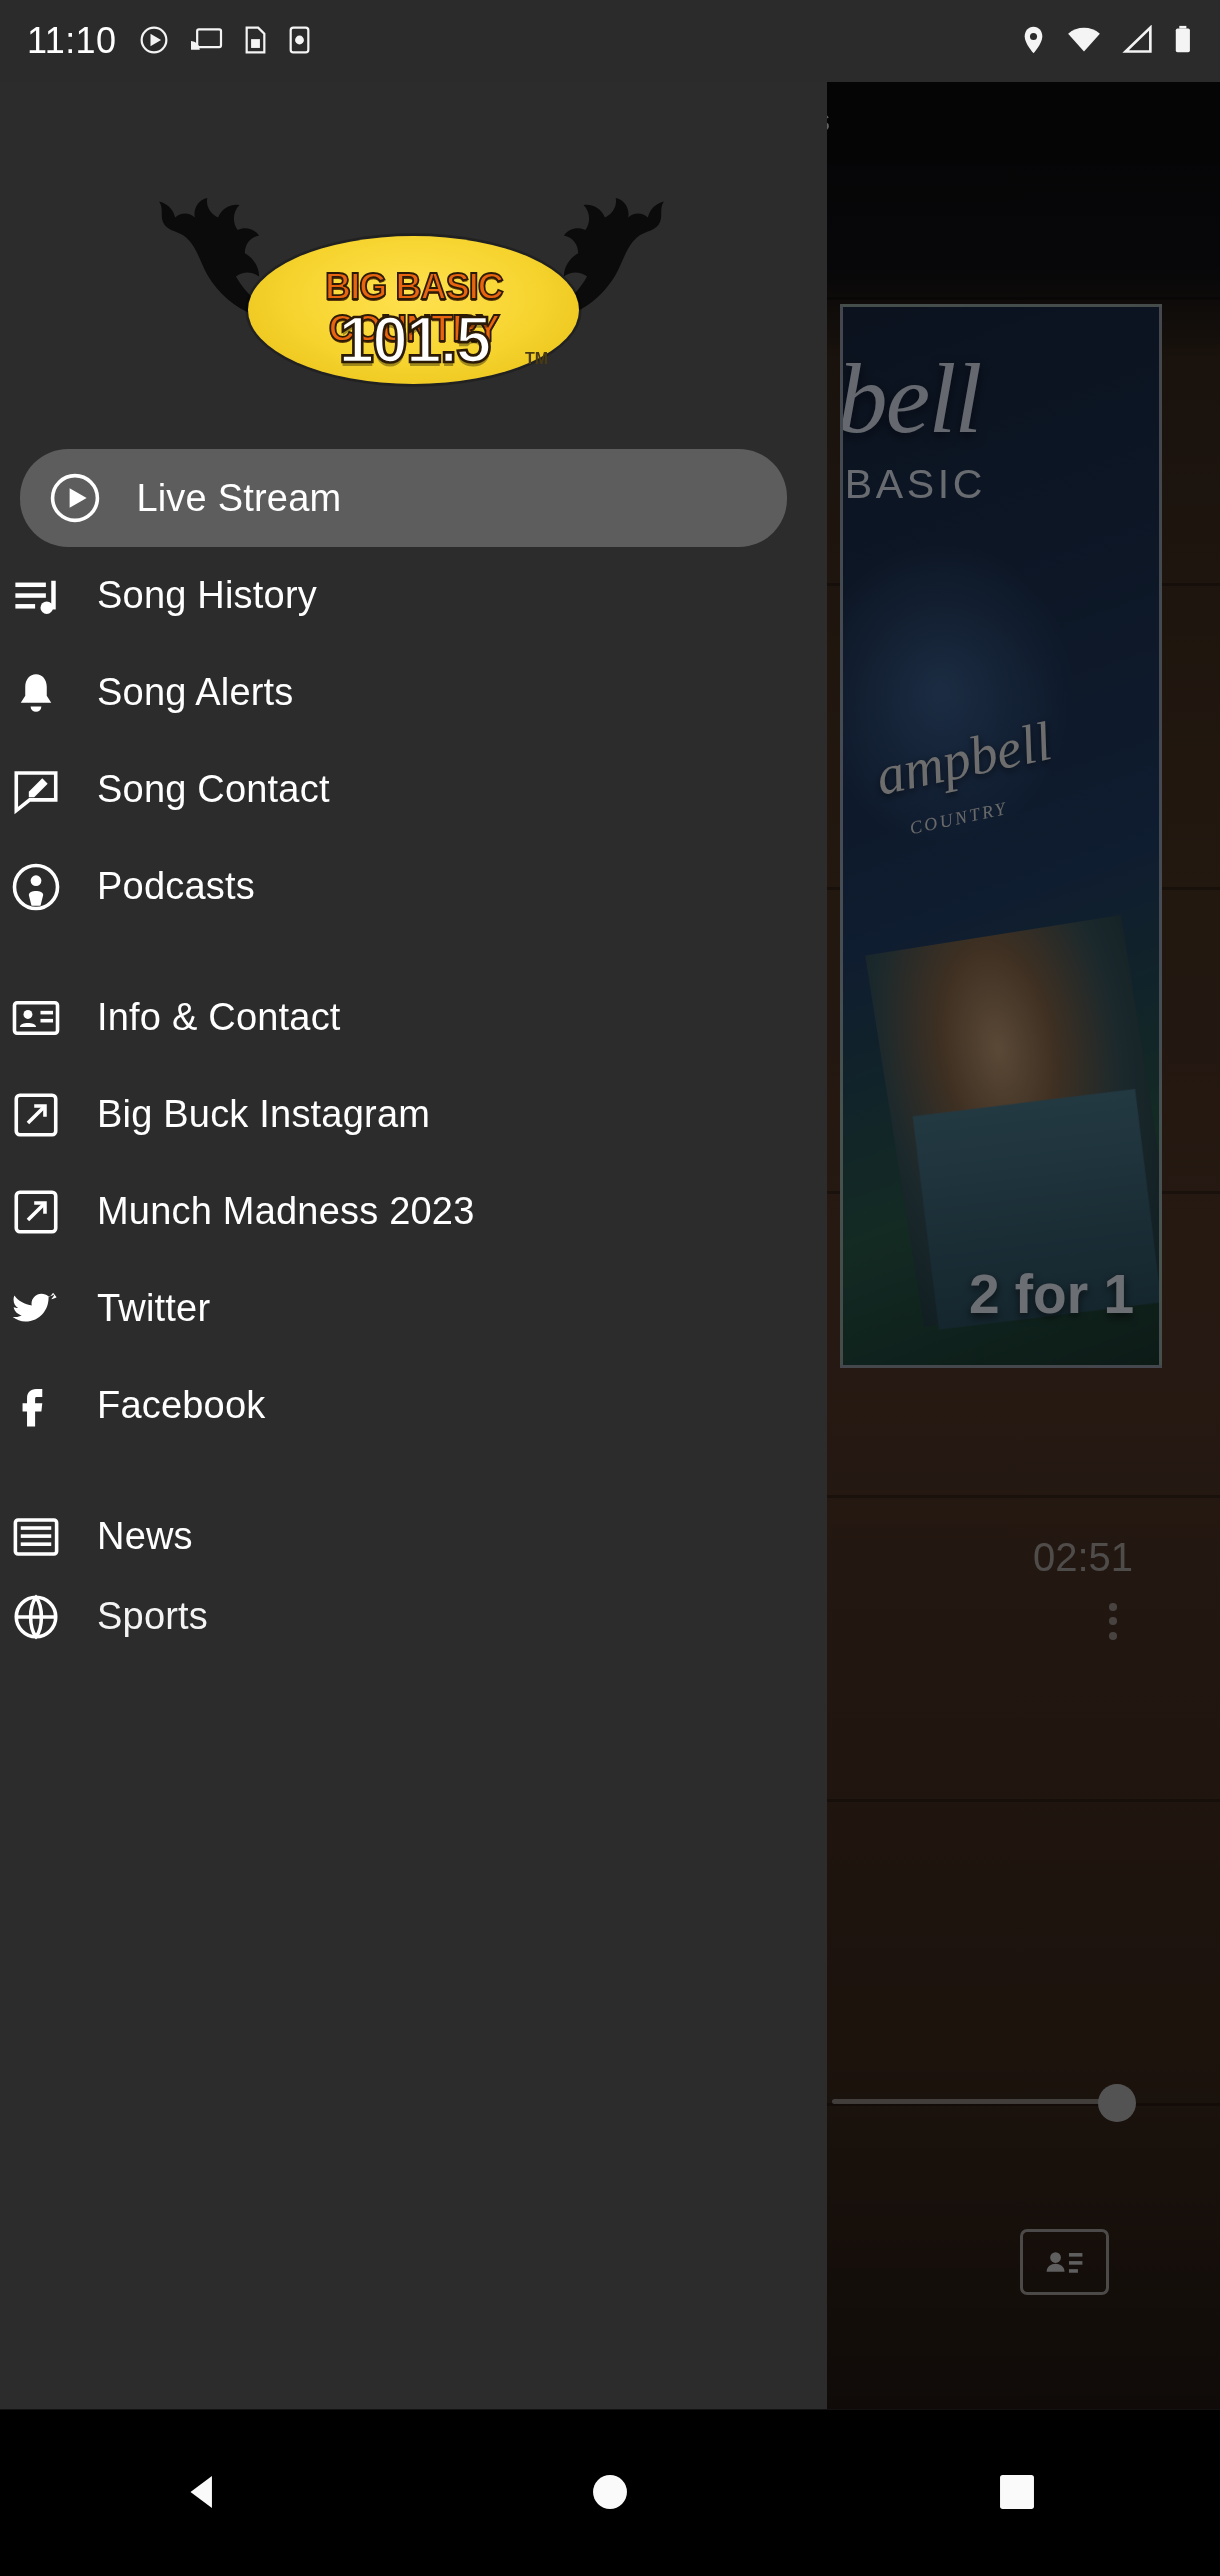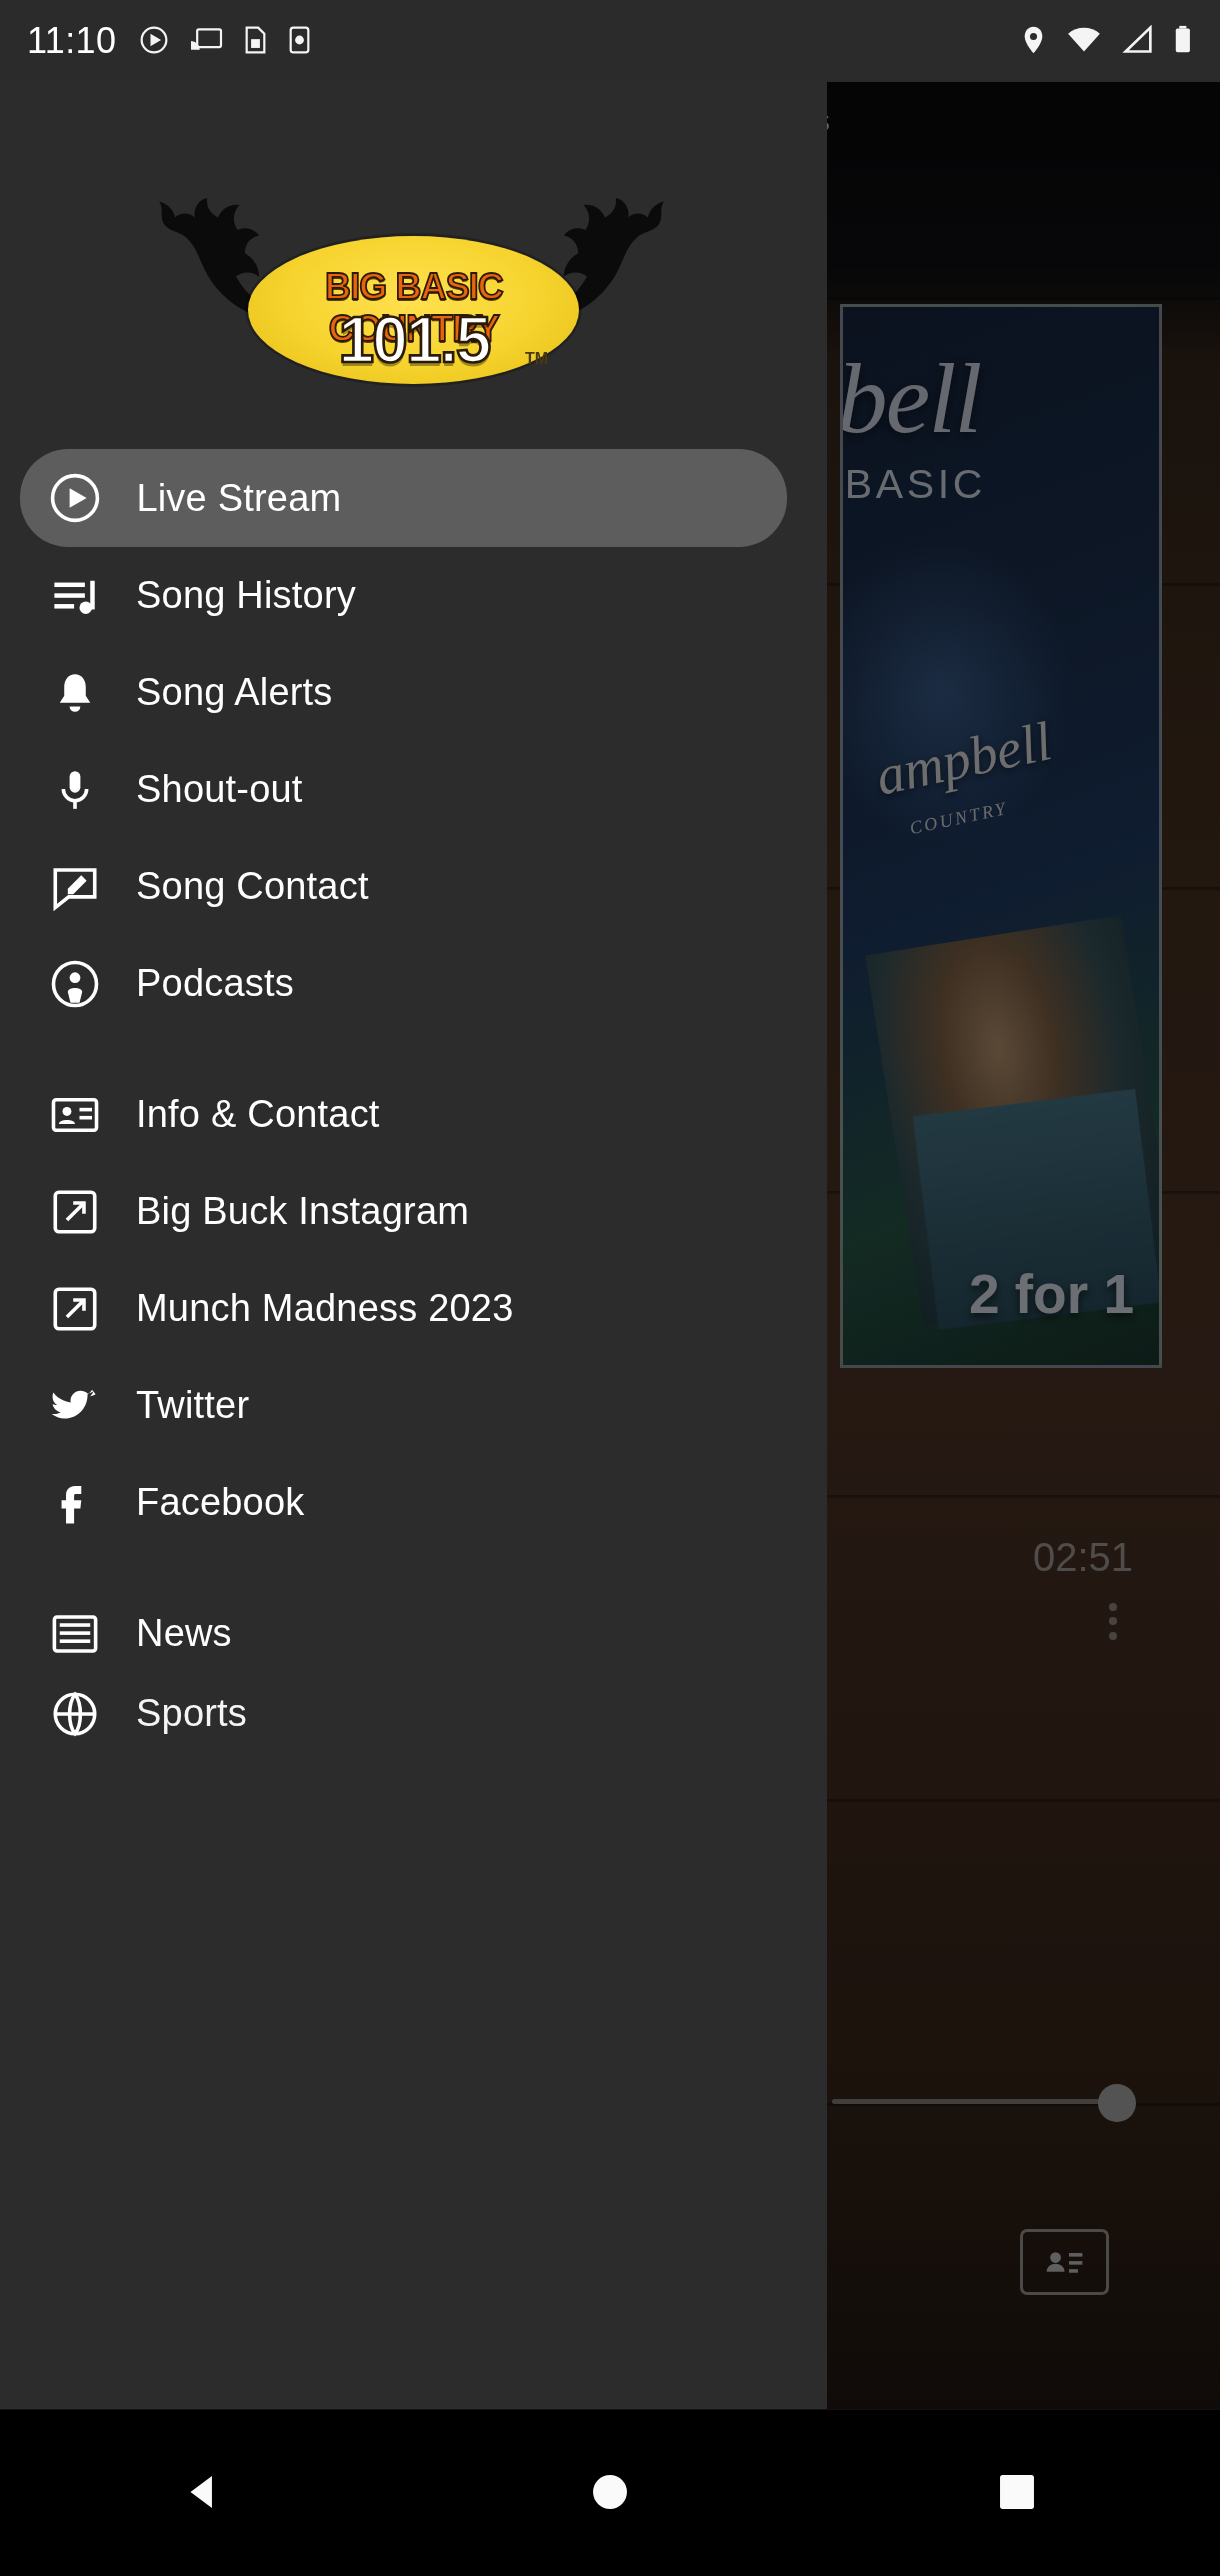--- a/index.html
+++ b/index.html
@@ -161,21 +161,20 @@
   }
   #logo .tm {
     position:absolute; left:351px; top:161px;
     color:#4a3a12; font-size:16px; font-weight:bold;padding-left:40px;
   }
 
   .menu { position:absolute; left:0; top:367px; width:827px; }
   .item {
     position:relative; height:97px;
     display:flex; align-items:center;
-    padding-left:39px;
   }
   .item.active {
     margin:0 40px 0 19.7px;
     border-radius:48px;
     background:#5d5d5d;
     height:98px;
     padding-left:19.7px;
   }
   .item .ico {
     width:72px; min-width:72px; display:flex; align-items:center; justify-content:center;
@@ -295,30 +294,20 @@
       <div class="item">
         <span class="ico">
           <svg width="52" height="52" viewBox="0 0 58 58">
             <path d="M29 8 C22 8 17 14 17 22 v10 l-5 8 h34 l-5 -8 V22 C41 14 36 8 29 8 Z" fill="#ffffff"></path>
             <path d="M23 44 a6 6 0 0 0 12 0 Z" fill="#ffffff"></path>
           </svg>
         </span>
         <span class="lbl">Song Alerts</span>
       </div>
 
-      <div class="item">
-        <span class="ico">
-          <svg width="52" height="52" viewBox="0 0 58 58">
-            <rect x="23" y="8" width="12" height="24" rx="6" fill="#ffffff"></rect>
-            <path d="M16 28 a13 13 0 0 0 26 0" fill="none" stroke="#ffffff" stroke-width="4"></path>
-            <rect x="27" y="40" width="4" height="10" fill="#ffffff"></rect>
-          </svg>
-        </span>
-        <span class="lbl">Shout-out</span>
-      </div>
 
       <div class="item">
         <span class="ico">
           <svg width="52" height="52" viewBox="0 0 58 58">
             <path d="M7 10 h44 v30 H22 L7 52 Z" fill="none" stroke="#ffffff" stroke-width="4"></path>
             <path d="M36 16 L42 22 L27 37 H21 v-6 Z" fill="#ffffff"></path>
           </svg>
         </span>
         <span class="lbl">Song Contact</span>
       </div>

